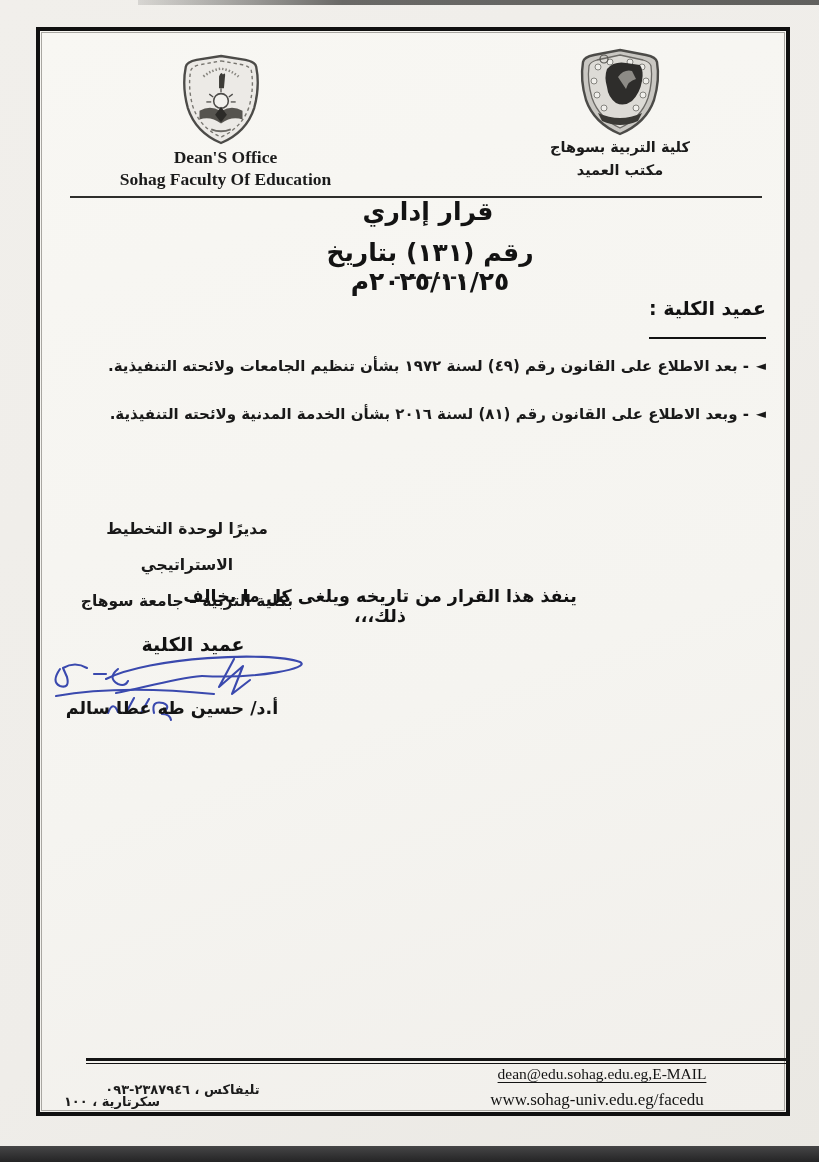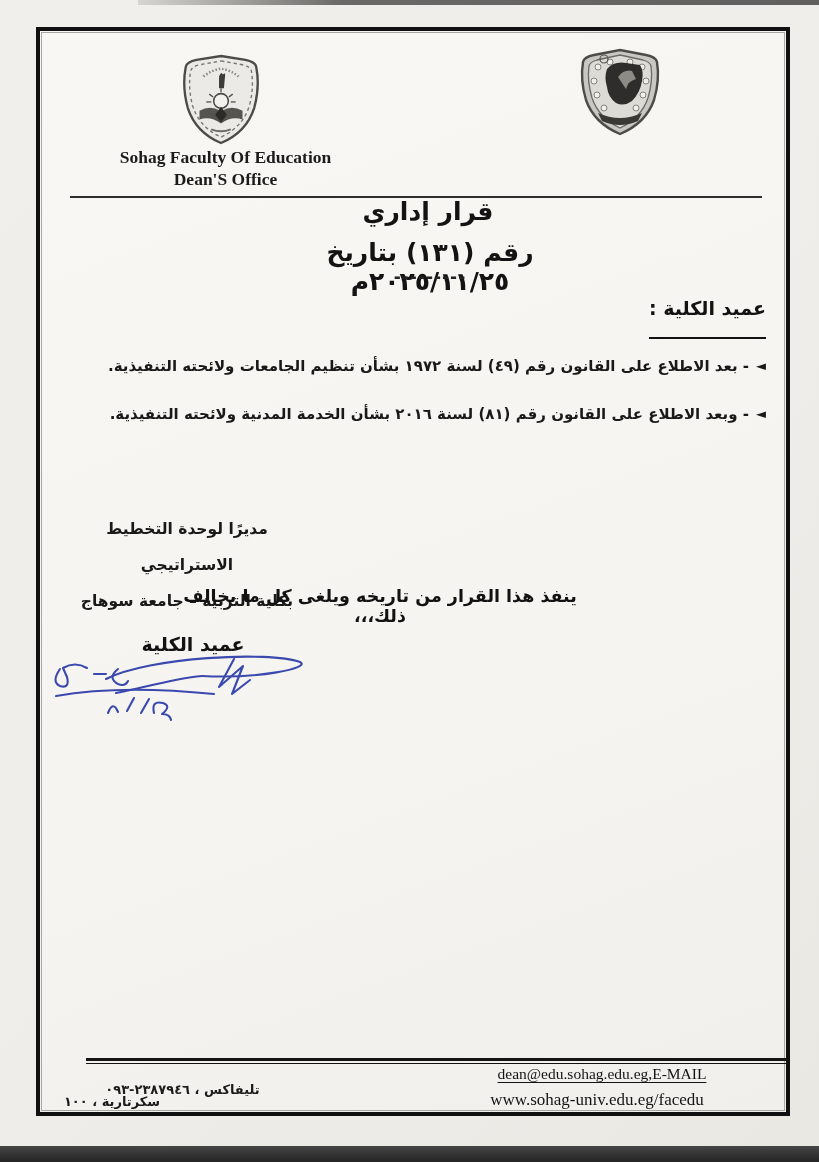--- a/index.html
+++ b/index.html
@@ -119,22 +119,22 @@
         <line x1="30" y1="50" x2="35" y2="50"></line>
       <line x1="60" y1="50" x2="55" y2="50"></line>
     </g>
     <path d="M23 59 Q34 53 44 59 L45 72 Q34 64 23 68 Z" fill="#56544f"></path>
     <path d="M67 59 Q56 53 46 59 L45 72 Q56 64 67 68 Z" fill="#56544f"></path>
     <path d="M45 55 L39 63 L45 71 L51 63 Z" fill="#2c2b28"></path>
     <path d="M35 78 Q45 82 55 78" fill="none" stroke="#6c6a65" stroke-width="2"></path>
   </svg>
 
   <div class="abs en-title">
+    <div>Dean'S Office</div>
     <div>Sohag Faculty Of Education</div>
-    <div>Dean'S Office</div>
   </div>
 
   <svg class="abs crest-right" viewBox="0 0 92 92">
     <path d="M46 3 L72 8 Q82 10 83 15 Q86 33 80 53 Q72 76 46 87 Q20 76 12 53 Q6 33 9 15 Q10 10 20 8 Z" fill="#c9c7c2" stroke="#4c4b48" stroke-width="2.4"></path>
     <path d="M46 8 L69 13 Q76 15 77 19 Q79 34 74 51 Q67 71 46 81 Q25 71 18 51 Q13 34 15 19 Q16 15 23 13 Z" fill="#dddbd6" stroke="#6b6965" stroke-width="1.3"></path>
     <g fill="#f0efeb" stroke="#6b6965" stroke-width=".8">
       <circle cx="24" cy="20" r="3"></circle>
         <circle cx="36" cy="15" r="3"></circle>
         <circle cx="56" cy="15" r="3"></circle>
       <circle cx="68" cy="20" r="3"></circle>
@@ -144,20 +144,24 @@
         <circle cx="69" cy="48" r="3"></circle>
         <circle cx="30" cy="61" r="3"></circle>
       <circle cx="62" cy="61" r="3"></circle>
     </g>
     <path d="M33 22 Q40 14 52 16 L66 18 Q70 24 68 34 Q66 46 58 54 Q50 60 42 56 Q34 50 33 40 Q30 30 33 22 Z" fill="#2e2d2b"></path>
     <path d="M44 30 q6 -8 14 -6 l4 8 q-8 2 -10 10 z" fill="#8d8b86"></path>
     <circle cx="30" cy="12" r="4" fill="none" stroke="#55544f" stroke-width="1.2"></circle>
     <path d="M24 66 Q46 76 68 66 L64 74 Q46 82 28 74 Z" fill="#3a3935"></path>
   </svg>
 
+  <div class="abs ar-dept ar">
+    <div>كلية التربية بسوهاج</div>
+    <div>مكتب العميد</div>
+  </div>
 
   <div class="abs header-rule"></div>
 
   <div class="abs doc-title ar">قرار إداري</div>
   <div class="abs doc-number ar">رقم (١٣١) بتاريخ ٢٠٢٥/١١/٢٥م</div>
   <div class="abs doc-dashes">---------</div>
 
   <div class="abs salutation ar">عميد الكلية :</div>
 
   <div class="abs bullet bullet-1 ar">
@@ -182,20 +186,21 @@
       <path d="M50 25 h12"></path>
       <path d="M74 20 q-11 9 0 15 q7 3 10 -3"></path>
       <path d="M62 30 C 105 8, 225 2, 256 13 C 268 19, 214 30, 158 27"></path>
       <path d="M158 27 C 126 30, 96 40, 72 44"></path>
       <path d="M190 10 l-15 28 l24 -21 l-11 28 l18 -14"></path>
       <path d="M12 47 C 62 38, 120 40, 170 45"></path>
       <path d="M64 64 q5 -13 10 -1 m9 -1 l7 -13 m7 15 l8 -14 m5 14 q-3 -13 9 -10 q9 3 -1 11 q8 0 9 6"></path>
     </g>
   </svg>
 
+  <div class="abs sig-name ar">أ.د/ حسين طه عطا سالم</div>
 
   <div class="abs footer-rule"></div>
   <div class="abs footer-fax ar">تليفاكس ، ٢٣٨٧٩٤٦-٠٩٣</div>
   <div class="abs footer-secretary ar">سكرتارية ، ١٠٠</div>
   <div class="abs footer-email">dean@edu.sohag.edu.eg,E-MAIL</div>
   <div class="abs footer-web">www.sohag-univ.edu.eg/facedu</div>
 
   <div class="artifact-bottom"></div>
 
 </div>

